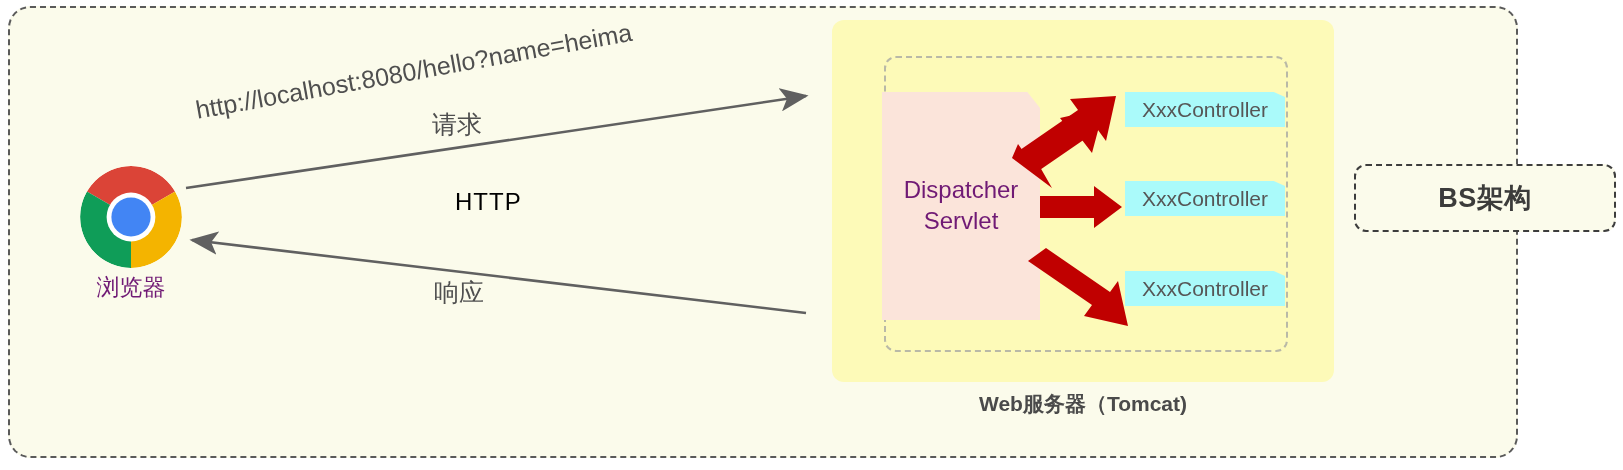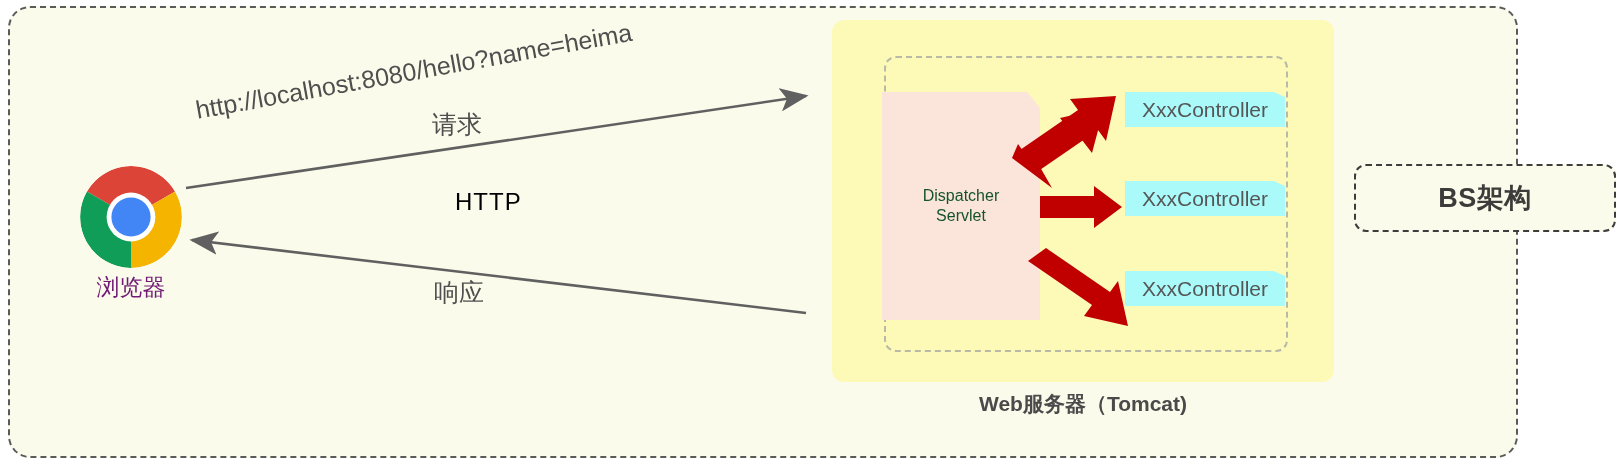--- a/index.html
+++ b/index.html
@@ -161,22 +161,22 @@
     width: 158px;
     height: 228px;
     background: #fbe4da;
     clip-path: polygon(0 0, 92% 0, 100% 7%, 100% 100%, 0 100%);
     display: flex;
     align-items: center;
     justify-content: center;
     text-align: center;
   }
   .dispatcher .disp-label {
-    font-size: 16px;
-    color: #14532d;
+    font-size: 24px;
+    color: #701a75;
     line-height: 1.28;
   }
 
   
   .controller {
     position: absolute;
     left: 1125px;
     width: 160px;
     height: 35px;
     background: #aafafa;

